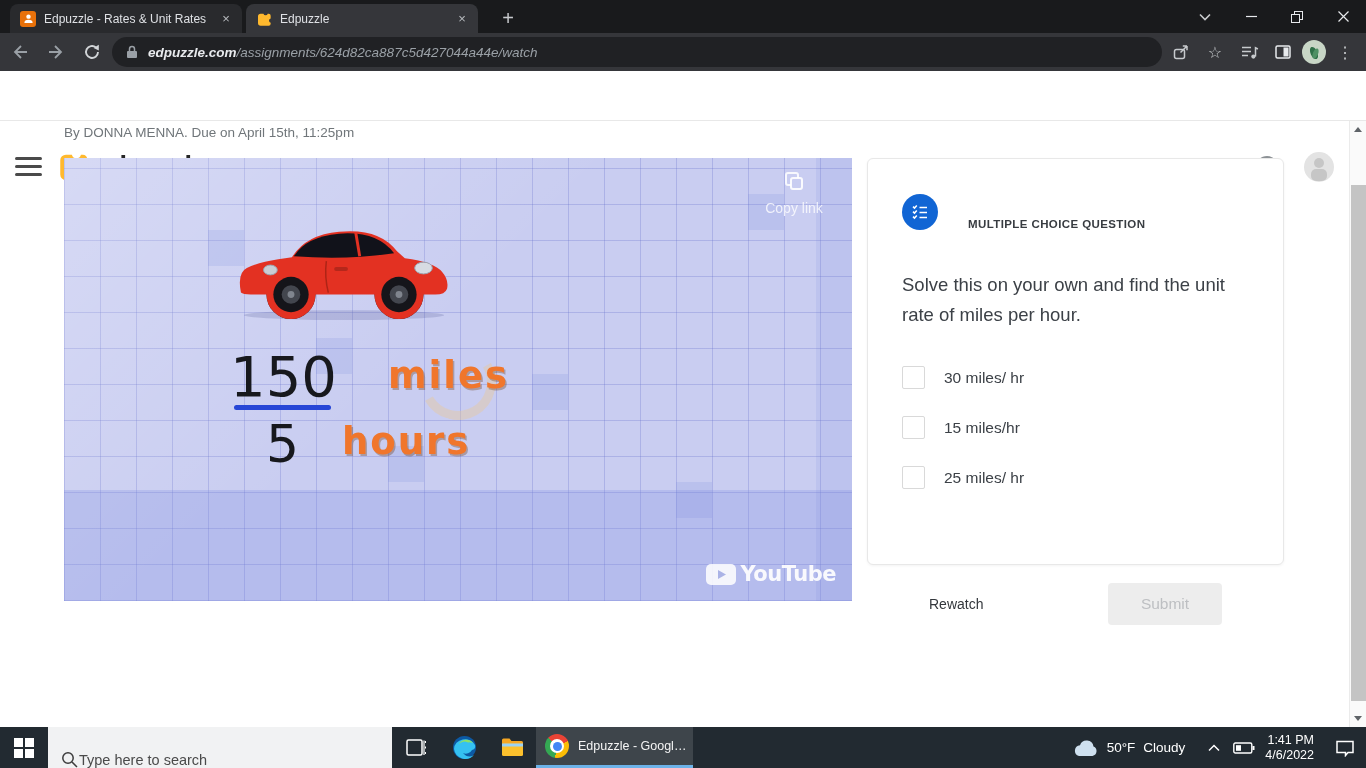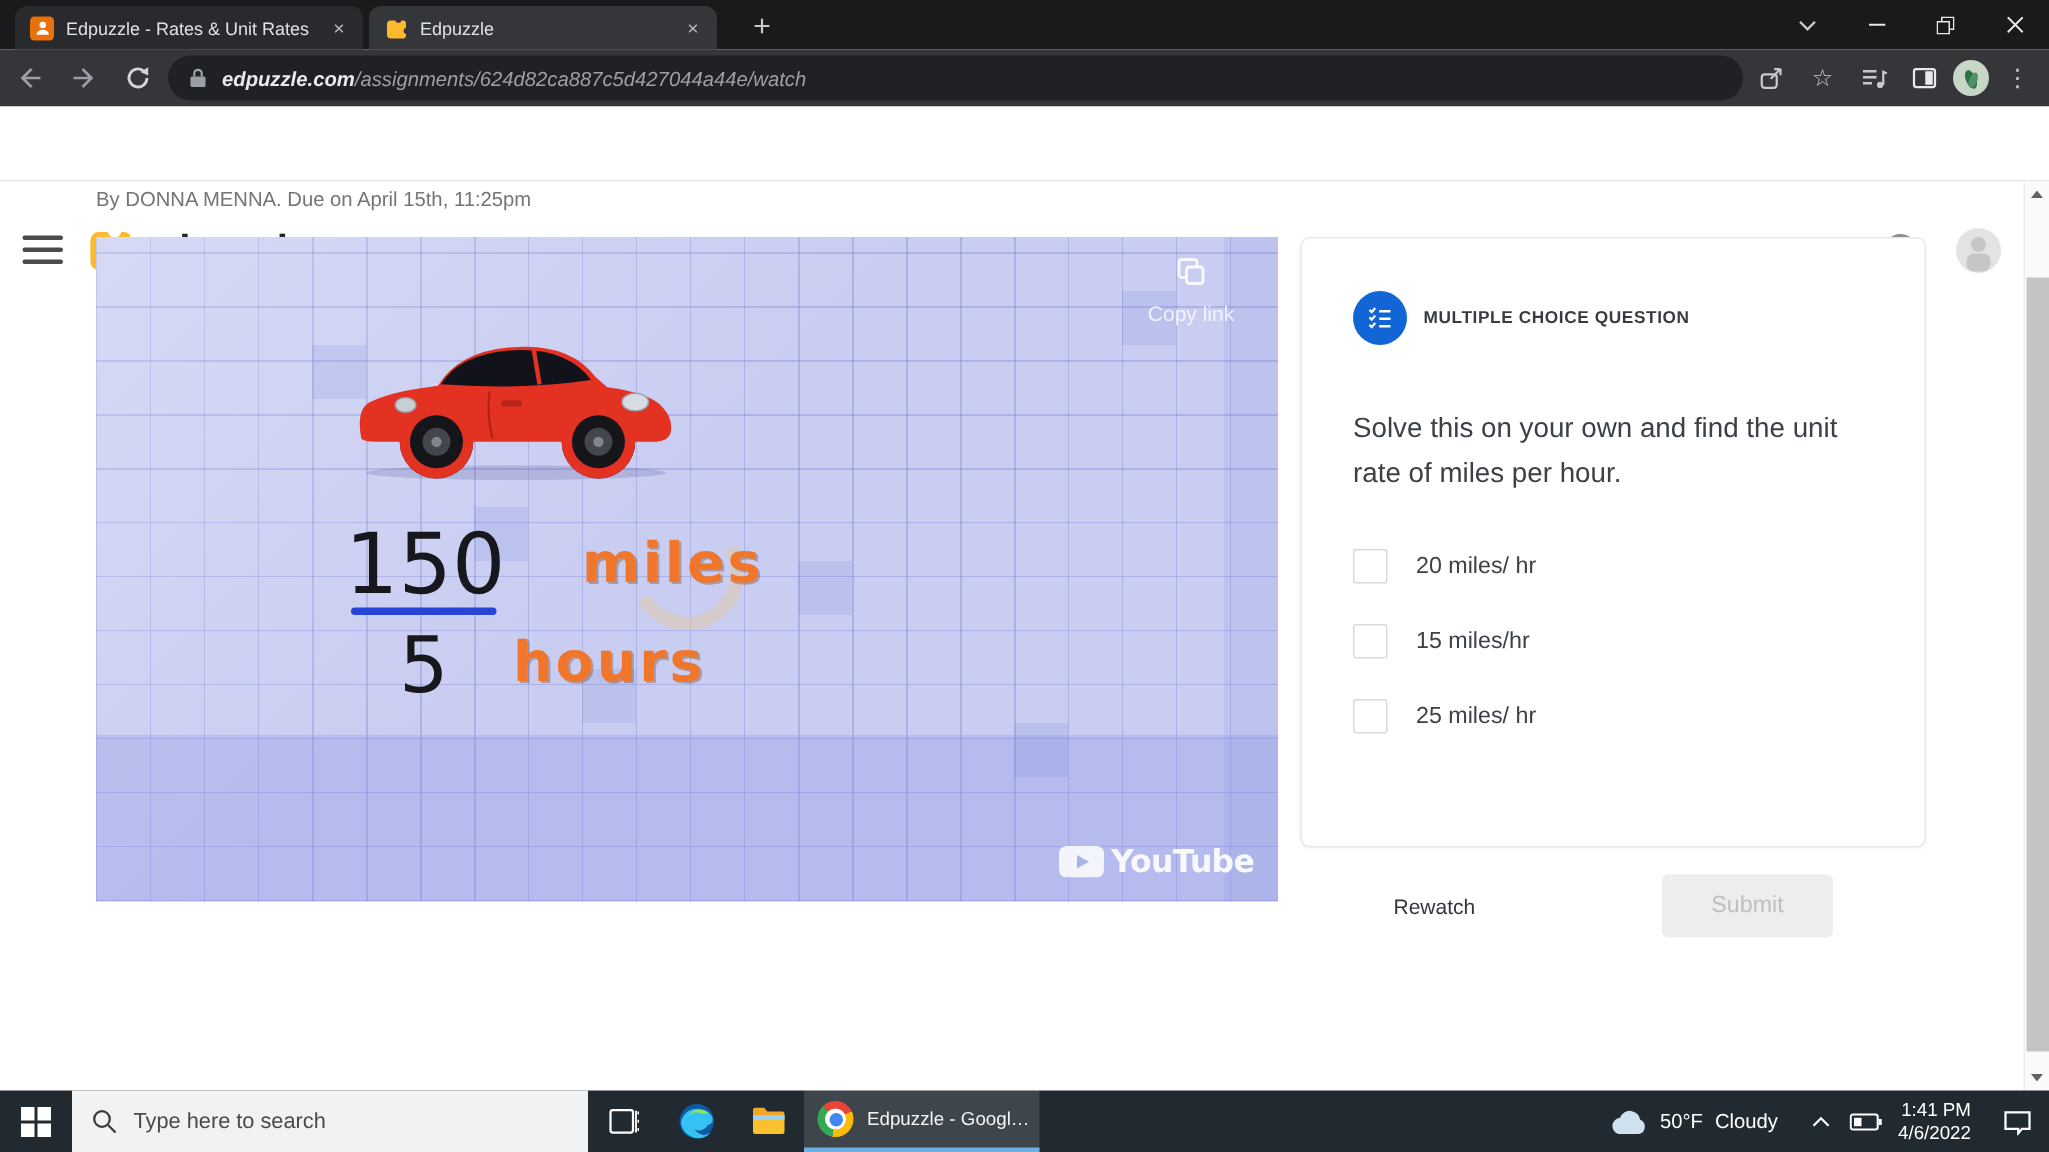--- a/index.html
+++ b/index.html
@@ -62,41 +62,41 @@
   .unit { position:absolute; left:278px; font-family:"DejaVu Sans", sans-serif; font-weight:bold; font-size:37px; color:#f0762c; text-shadow:1.5px 1.5px 0 rgba(110,60,20,0.35); letter-spacing:2px; }
   .unit.top { top:196px;margin-left:46px; }
   .unit.bottom { top:262px; }
   .copylink { position:absolute; top:12px; right:20px; width:76px; text-align:center; color:rgba(255,255,255,0.78); cursor:pointer; }
   .copylink .cl-label { display:block; margin-top:4px; font-size:14px; }
   .yt-mark { position:absolute; right:16px; bottom:15px; display:flex; align-items:center; gap:5px; opacity:0.92; }
   .yt-text { color:#fff; font-size:21px; font-weight:bold; letter-spacing:-0.5px; font-family:"DejaVu Sans", sans-serif; }
 
   
   .card { position:absolute; left:867px; top:158px; width:417px; height:407px; background:#fff; border:1px solid #e8e8e8; border-radius:6px; box-shadow:0 1px 3px rgba(0,0,0,0.05); padding:35px 34px; }
-  .badge-row { display:flex; align-items:center; gap:11px; }
+  .badge-row { display:flex; align-items:flex-end; gap:30px; }
   .badge-circle { width:36px; height:36px; border-radius:50%; background:#1165d4; display:flex; align-items:center; justify-content:center; flex:0 0 36px; }
   .badge-label { font-size:11.5px; font-weight:bold; color:#383c41; letter-spacing:0.4px; }
   .question-text { margin-top:40px; width:345px; font-size:18.5px; line-height:30px; color:#3c4147; }
   .options { margin-top:36px; }
   .option-row { display:flex; align-items:center; gap:19px; margin-bottom:27px; cursor:pointer; }
   .checkbox { width:23px; height:23px; border:1px solid #d9d9d9; border-radius:2px; background:#fff; flex:0 0 23px; cursor:pointer; }
   .option-label { font-size:15.5px; color:#3c4147; }
   .rewatch { position:absolute; left:929px; top:596px; font-size:14px; font-weight:500; color:#33373c; cursor:pointer; }
   .submit { position:absolute; left:1108px; top:583px; width:114px; height:42px; background:#ededed; border:none; border-radius:4px; font-size:15.5px; color:#bdbfc2; font-family:inherit; cursor:default; }
 
   
   .scrollbar { position:absolute; left:1349px; top:121px; width:17px; height:606px; background:#fafafa; border-left:1px solid #ebebeb; }
   .sb-arrow { position:absolute; left:0; width:16px; height:17px; display:flex; align-items:center; justify-content:center; cursor:pointer; }
   .sb-arrow.up { top:0; } .sb-arrow.down { bottom:0; }
   .sb-thumb { position:absolute; left:1px; top:64px; width:15px; height:516px; background:#c4c4c4; cursor:grab; }
 
   
   .taskbar { position:absolute; left:0; top:727px; width:1366px; height:41px; background:#222a31; display:flex; align-items:stretch; }
   .tb-start { width:48px; display:flex; align-items:center; justify-content:center; cursor:pointer; }
-  .tb-search { width:344px; background:#f1f2f3; display:flex; align-items:center; padding-left:13px; gap:11px; cursor:text; }
+  .tb-search { width:344px; background:#f1f2f3; display:flex; align-items:flex-end; padding-left:13px; gap:1px; cursor:text; }
   .tb-search input { border:none; outline:none; background:transparent; font-family:inherit; font-size:14.5px; color:#3c3c3c; width:270px; }
   .tb-search input::placeholder { color:#4a4a4a; opacity:1; }
   .task-icon { width:48px; display:flex; align-items:center; justify-content:center; cursor:pointer; }
   .chrome-task { width:157px; display:flex; align-items:center; gap:9px; padding-left:9px; background:rgba(255,255,255,0.13); border-bottom:3px solid #6cb2e8; cursor:pointer; }
   .chrome-label { font-size:12.5px; color:#f4f4f4; white-space:nowrap; overflow:hidden; text-overflow:ellipsis; width:112px; }
   .chrome-ball { position:relative; width:24px; height:24px; border-radius:50%; background:conic-gradient(from -45deg, #ea4335 0 110deg, #fbbc05 110deg 235deg, #34a853 235deg 360deg); flex:0 0 24px; }
   .chrome-ball::before { content:""; position:absolute; left:5px; top:5px; width:14px; height:14px; border-radius:50%; background:#fff; }
   .chrome-ball::after { content:""; position:absolute; left:7.5px; top:7.5px; width:9px; height:9px; border-radius:50%; background:#4286f5; }
   .tray { position:absolute; right:0; top:727px; height:41px; display:flex; align-items:center; }
   .weather { display:flex; align-items:center; gap:8px; color:#fff; font-size:13.5px; margin-right:14px; cursor:pointer; }
@@ -291,21 +291,21 @@
             <path d="M3 4.6 l1.5 1.5 l2.3 -2.7 M3 9.6 l1.5 1.5 l2.3 -2.7 M3 14.6 l1.5 1.5 l2.3 -2.7" stroke="#fff" stroke-width="1.5" fill="none"></path>
             <path d="M9.5 5.5 H17 M9.5 10.5 H17 M9.5 15.5 H17" stroke="#fff" stroke-width="1.7"></path>
           </svg>
       </div>
       <span class="badge-label">MULTIPLE CHOICE QUESTION</span>
     </div>
     <div class="question-text">Solve this on your own and find the unit rate of miles per hour.</div>
     <div class="options">
       <div class="option-row">
         <span class="checkbox"></span>
-        <span class="option-label">20 miles/ hr</span>
+        <span class="option-label">30 miles/ hr</span>
       </div>
       <div class="option-row">
         <span class="checkbox"></span>
         <span class="option-label">15 miles/hr</span>
       </div>
       <div class="option-row">
         <span class="checkbox"></span>
         <span class="option-label">25 miles/ hr</span>
       </div>
     </div>

